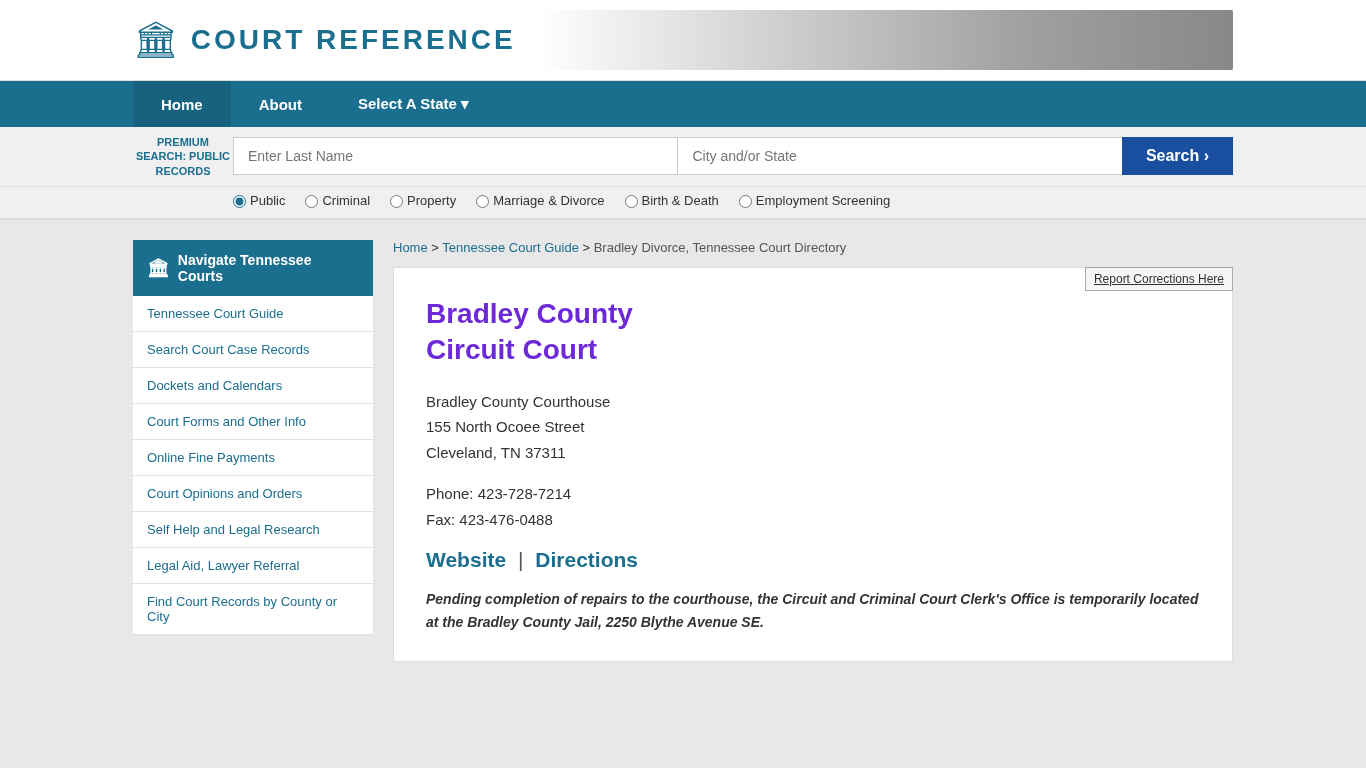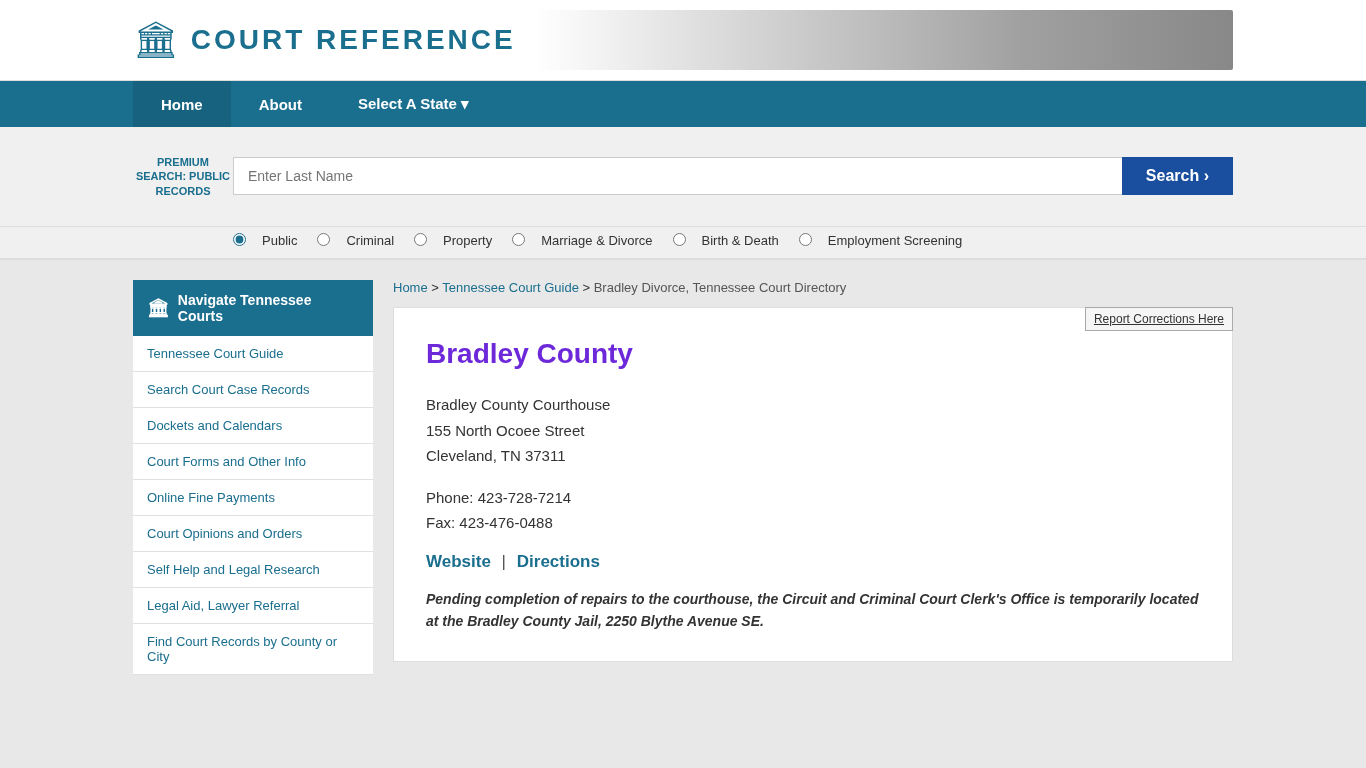--- a/index.html
+++ b/index.html
@@ -64,21 +64,21 @@
       align-items: center;
       gap: 4px;
       text-decoration: none;
     }
     .nav-item.active { background: rgba(0,0,0,0.1); }
 
     
     #search-bar {
       background: #f0f0f0;
       border-bottom: 1px solid #ddd;
-      padding: 28px 0;
+      padding: 8px 0;
       display: flex;
       justify-content: center;
     }
     #search-bar-inner {
       width: 1100px;
       display: flex;
       align-items: center;
       gap: 0;
     }
     .premium-label {
@@ -129,22 +129,22 @@
     }
     #radio-row-inner {
       width: 1100px;
       padding-left: 100px;
       display: flex;
       gap: 20px;
       align-items: center;
     }
     .radio-option {
       display: flex;
-      align-items: flex-start;
-      gap: 16px;
+      align-items: flex-end;
+      gap: 4px;
       font-size: 13px;
       cursor: pointer;
     }
     .radio-option input { accent-color: #1a6e8e; }
 
     
     #main {
       display: flex;
       justify-content: center;
       padding: 20px 0 40px;
@@ -228,21 +228,21 @@
       margin-bottom: 16px;
     }
     .court-phone {
       font-size: 15px;
       color: #333;
       line-height: 1.7;
       margin-bottom: 16px;
     }
     .court-links {
       margin-bottom: 16px;
-      font-size: 17px;
+      font-size: 21px;
     }
     .court-links a {
       color: #1a6e8e;
       text-decoration: none;
       font-weight: bold;
     }
     .court-links span { color: #555; margin: 0 6px; }
     .court-notice {
       font-size: 14px;
       font-style: italic;
@@ -270,20 +270,21 @@
     <a class="nav-item">About</a>
     <a class="nav-item">Select A State ▾</a>
   </div>
 </div>
 
 <div id="search-bar">
   <div id="search-bar-inner">
     <div class="premium-label">PREMIUM SEARCH: PUBLIC RECORDS</div>
     <div class="search-inputs">
       <input type="text" class="search-input" placeholder="Enter Last Name" style="">
+      <input type="text" class="search-input" placeholder="City and/or State" style="">
       <button class="search-btn">Search  ›</button>
     </div>
   </div>
 </div>
 
 <div id="radio-row">
   <div id="radio-row-inner">
     <label class="radio-option">
       <input type="radio" name="search-type" checked="" style=""> 
         <span>Public</span>
@@ -338,20 +339,21 @@
         <a>Tennessee Court Guide</a>
         &gt;
         <span>Bradley Divorce, Tennessee Court Directory</span>
       </div>
 
       <button class="report-btn">Report Corrections Here</button>
 
       <div class="court-card">
         <div class="court-title">
           <span>Bradley County</span><br>
+          <span>Circuit Court</span>
         </div>
 
         <div class="court-address">
           <span>Bradley County Courthouse</span><br>
           <span>155 North Ocoee Street</span><br>
           <span>Cleveland, TN 37311</span>
         </div>
 
         <div class="court-phone">
           <div>Phone: 423-728-7214</div>

